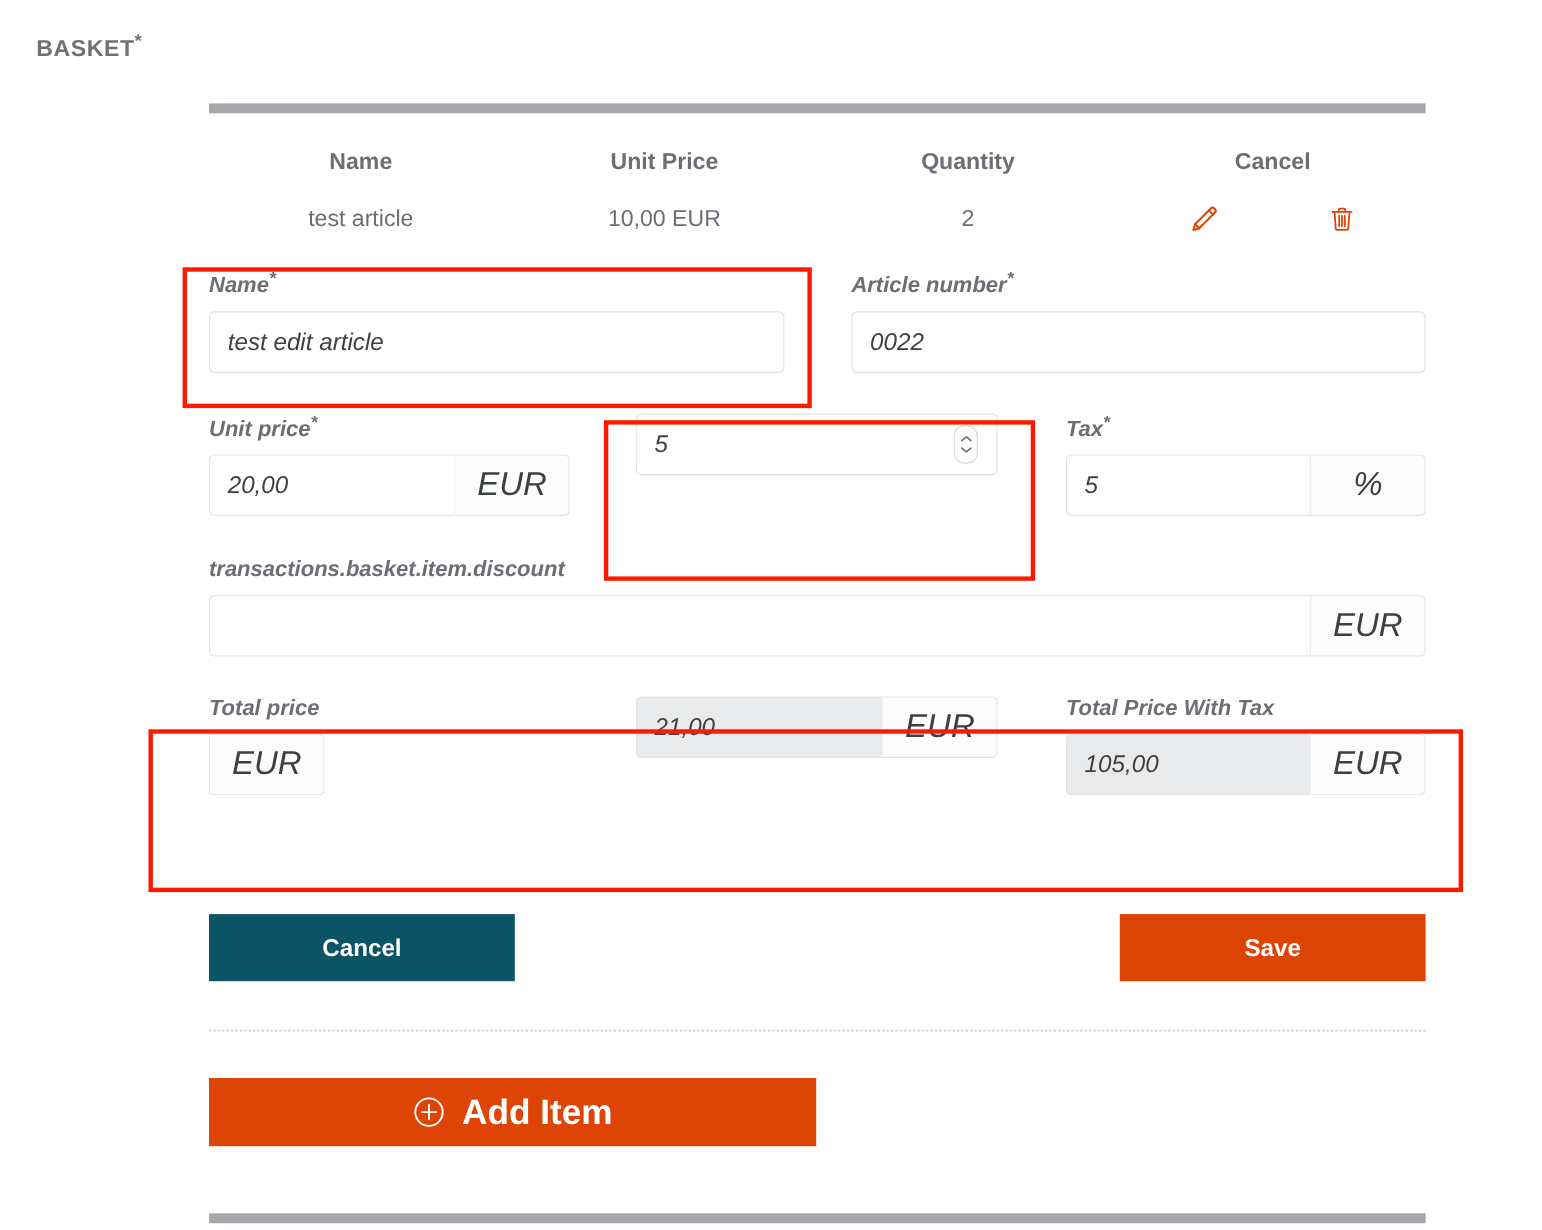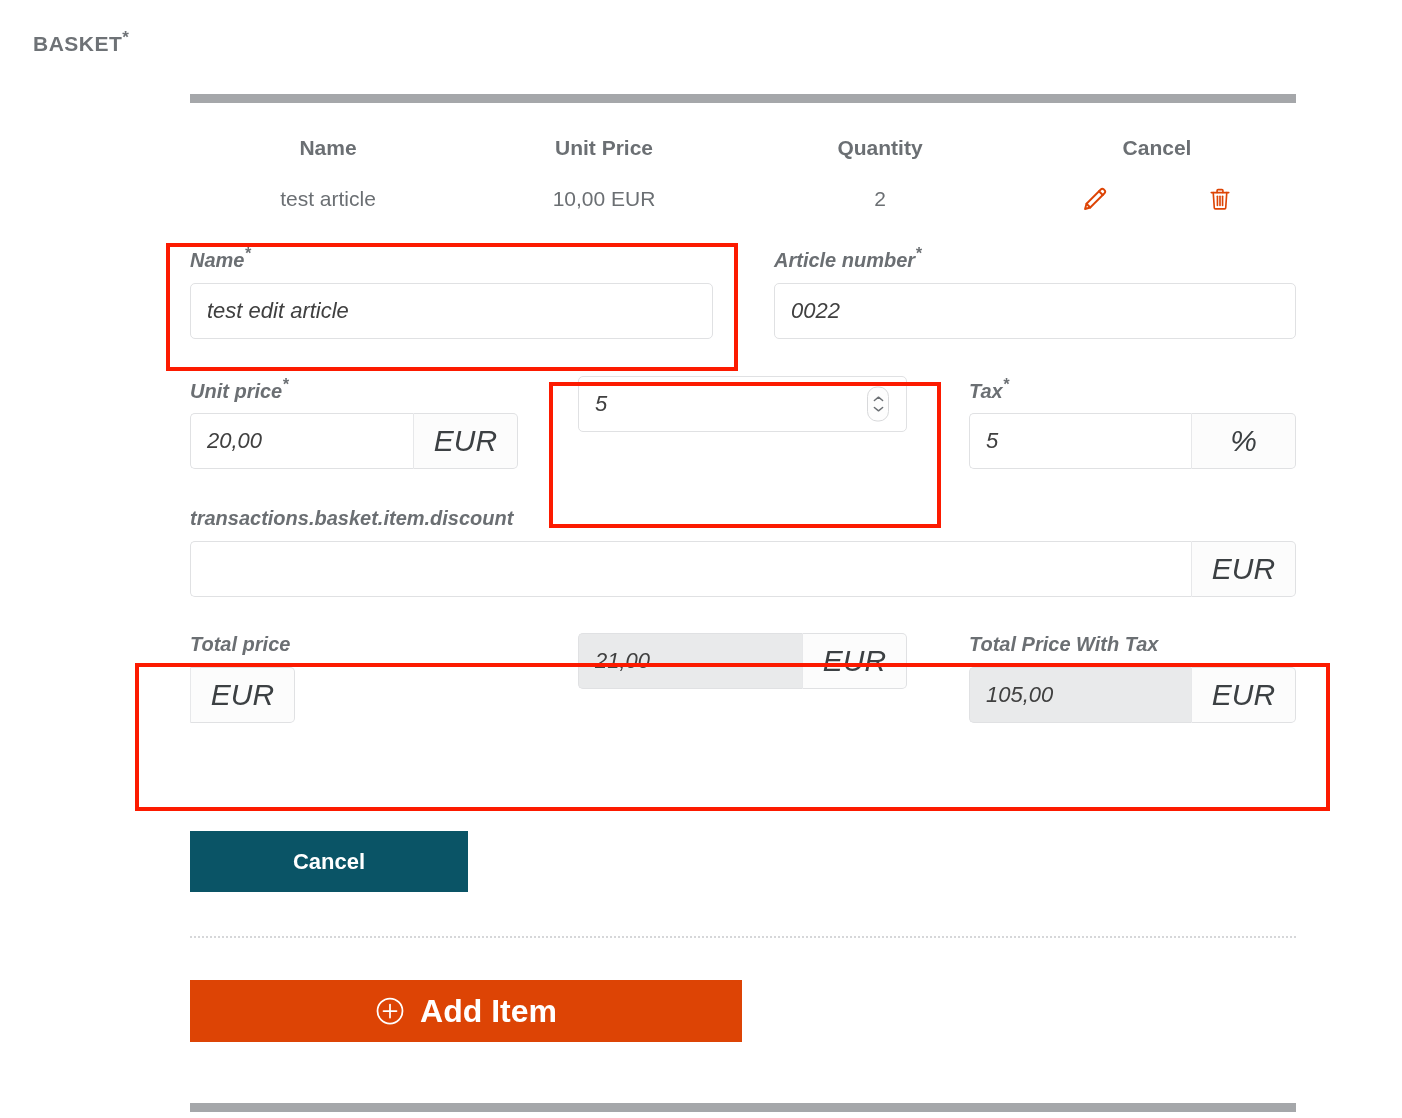--- a/index.html
+++ b/index.html
@@ -387,20 +387,21 @@
     </div>
   </div>
 </div>
 
 <div class="hl" style="left:166px; top:243px; width:572px; height:128px;"></div>
 <div class="hl" style="left:549px; top:382px; width:392px; height:146px;"></div>
 <div class="hl" style="left:135px; top:663px; width:1195px; height:148px;"></div>
 
 <div class="btn-row">
   <button class="btn btn-cancel">Cancel</button>
+  <button class="btn btn-save">Save</button>
 </div>
 
 <div class="dotted-divider"></div>
 
 <button class="btn-add">
   <span style="line-height:0;">
     <svg width="30" height="30" viewBox="0 0 24 24" fill="none" stroke="#ffffff" stroke-width="1.4" stroke-linecap="round">
       <circle cx="12" cy="12" r="10"></circle>
       <path d="M12 6.8v10.4"></path>
       <path d="M6.8 12h10.4"></path>

